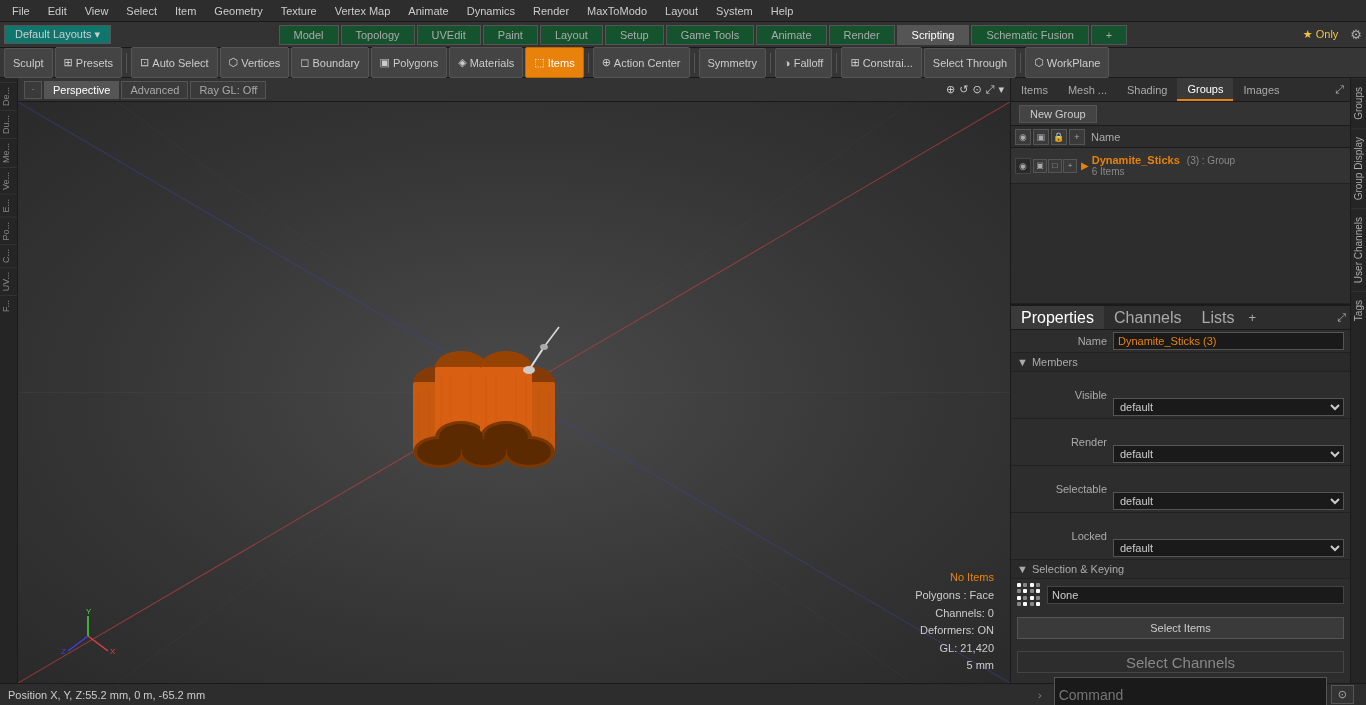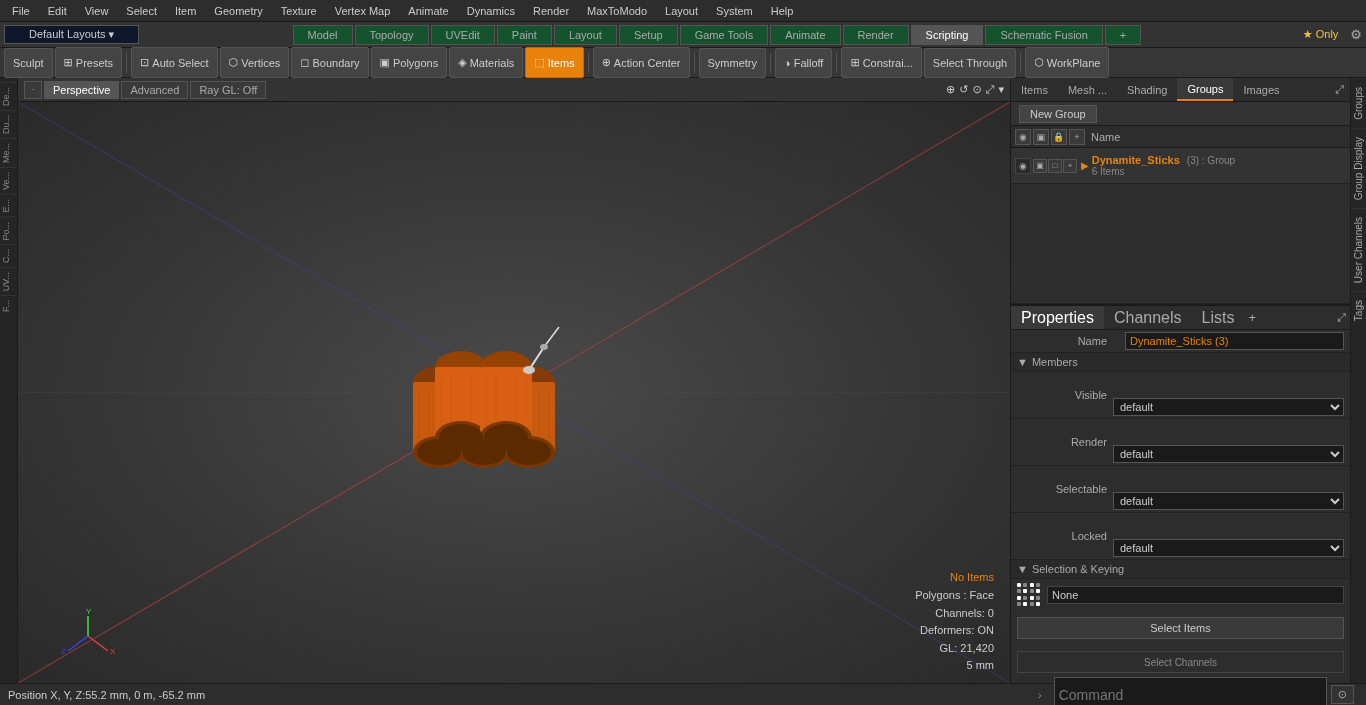--- a/index.html
+++ b/index.html
@@ -4,21 +4,21 @@
   <style>
     * { margin: 0; padding: 0; box-sizing: border-box; }
     body { width: 1366px; height: 705px; background: #2a2a2a; color: #ccc; font-family: Arial, sans-serif; font-size: 11px; overflow: hidden; display: flex; flex-direction: column; }
 
     
     .menu-bar { height: 22px; background: #2d2d2d; display: flex; align-items: center; border-bottom: 1px solid #1a1a1a; padding: 0 4px; gap: 2px; }
     .menu-item { padding: 2px 8px; color: #ccc; cursor: pointer; font-size: 11px; }
 
     
     .layout-bar { height: 26px; background: #333; display: flex; align-items: center; border-bottom: 1px solid #1a1a1a; }
-    .layout-dropdown { padding: 2px 24px; color: #ccc; font-size: 11px; background: #0f172a; border: 1px solid #555; margin-left: 4px; cursor: pointer; }
+    .layout-dropdown { padding: 2px 10px; color: #ccc; font-size: 11px; background: #0f766e; border: 1px solid #555; margin-left: 4px; cursor: pointer; }
     .layout-tabs { display: flex; align-items: center; flex: 1; justify-content: center; gap: 2px; }
     .layout-tab { padding: 3px 14px; background: #14532d; color: #aaa; font-size: 11px; cursor: pointer; border: 1px solid #555; }
     .layout-tab.active { background: #555; color: #fff; }
     .star-only { color: #f0c040; font-size: 11px; padding: 0 8px; }
     .gear-btn { color: #aaa; font-size: 13px; cursor: pointer; padding: 0 4px; }
 
     
     .toolbar { height: 30px; background: #363636; border-bottom: 1px solid #1a1a1a; display: flex; align-items: center; padding: 0 4px; gap: 2px; }
     .toolbar-btn { padding: 8px 8px; background: #444; color: #ccc; font-size: 11px; cursor: pointer; border: 1px solid #555; border-radius: 2px; display: flex; align-items: center; gap: 3px; }
     .toolbar-btn.active { background: #e8820a; color: #fff; border-color: #c06800; }
@@ -84,37 +84,37 @@
     
     .props-panel { flex: 1; display: flex; flex-direction: column; border-top: 2px solid #1a1a1a; }
     .props-tabs { height: 24px; background: #2d2d2d; display: flex; align-items: center; border-bottom: 1px solid #1a1a1a; }
     .props-tab { padding: 2px 10px; color: #aaa; font-size: 16px; cursor: pointer; height: 100%; display: flex; align-items: center; }
     .props-tab.active { background: #3a3a3a; color: #fff; }
     .plus-btn { margin-left: 4px; color: #aaa; cursor: pointer; font-size: 13px; }
     .props-expand { margin-left: auto; padding: 0 4px; cursor: pointer; color: #aaa; }
 
     .props-row { display: flex; align-items: center; padding: 2px 6px; border-bottom: 1px solid #222; min-height: 22px; }
     .props-label { color: #aaa; font-size: 11px; width: 90px; text-align: right; margin-right: 6px; }
-    .props-name-field { flex: 1; height: 18px; background: #1a1a1a; border: 1px solid #555; color: #e8820a; font-size: 11px; padding: 0 4px; margin-left: 12px; }
+    .props-name-field { flex: 1; height: 18px; background: #1a1a1a; border: 1px solid #555; color: #e8820a; font-size: 11px; padding: 0 4px; }
     .section-header { padding: 3px 6px; background: #2a2a2a; color: #aaa; font-size: 11px; cursor: pointer; display: flex; align-items: center; gap: 4px; border-bottom: 1px solid #222; }
     .props-select { flex: 1; height: 18px; background: #1a1a1a; border: 1px solid #555; color: #ccc; font-size: 11px; }
     .props-select-arrow { position: relative; flex: 1; display: flex; }
     .props-select-arrow select { flex: 1; height: 18px; background: #1a1a1a; border: 1px solid #555; color: #ccc; font-size: 11px; padding: 0 2px; margin-top: 24px; }
 
     .sel-keying-header { padding: 3px 6px; background: #2a2a2a; color: #aaa; font-size: 11px; display: flex; align-items: center; gap: 4px; border-bottom: 1px solid #222; cursor: pointer; }
 
     .keying-content { padding: 4px 6px; display: flex; flex-direction: column; gap: 8px; }
     .keying-none-row { display: flex; align-items: center; gap: 6px; }
     .keying-grid { width: 24px; height: 24px; display: grid; grid-template-columns: repeat(4, 1fr); gap: 1px; }
     .keying-dot { width: 4px; height: 4px; background: #888; border-radius: 1px; }
     .keying-dot.active { background: #fff; }
     .keying-label { color: #ccc; font-size: 11px; flex: 1; background: #1a1a1a; padding: 2px 4px; border: 1px solid #444; }
 
     .select-items-btn { width: 100%; height: 22px; background: #3a3a3a; color: #ccc; font-size: 11px; cursor: pointer; border: 1px solid #555; margin: 2px 0; }
-    .select-channels-btn { width: 100%; height: 22px; background: #2d2d2d; color: #888; font-size: 10px; cursor: pointer; border: 1px solid #444; margin: 2px 0; }
+    .select-channels-btn { width: 100%; height: 22px; background: #2d2d2d; color: #888; font-size: 15px; cursor: pointer; border: 1px solid #444; margin: 2px 0; }
 
     
     .right-vtabs { width: 16px; background: #252525; display: flex; flex-direction: column; align-items: center; border-left: 1px solid #1a1a1a; }
     .vtab { writing-mode: vertical-rl; transform: rotate(180deg); padding: 8px 2px; color: #aaa; font-size: 10px; cursor: pointer; border-bottom: 1px solid #333; white-space: nowrap; }
 
     
     .left-labels { width: 18px; background: #252525; border-right: 1px solid #1a1a1a; display: flex; flex-direction: column; align-items: center; padding-top: 4px; }
     .vert-label { writing-mode: vertical-rl; transform: rotate(180deg); color: #888; font-size: 9px; padding: 4px 1px; cursor: pointer; white-space: nowrap; border-bottom: 1px solid #333; width: 100%; text-align: center; }
 
     

